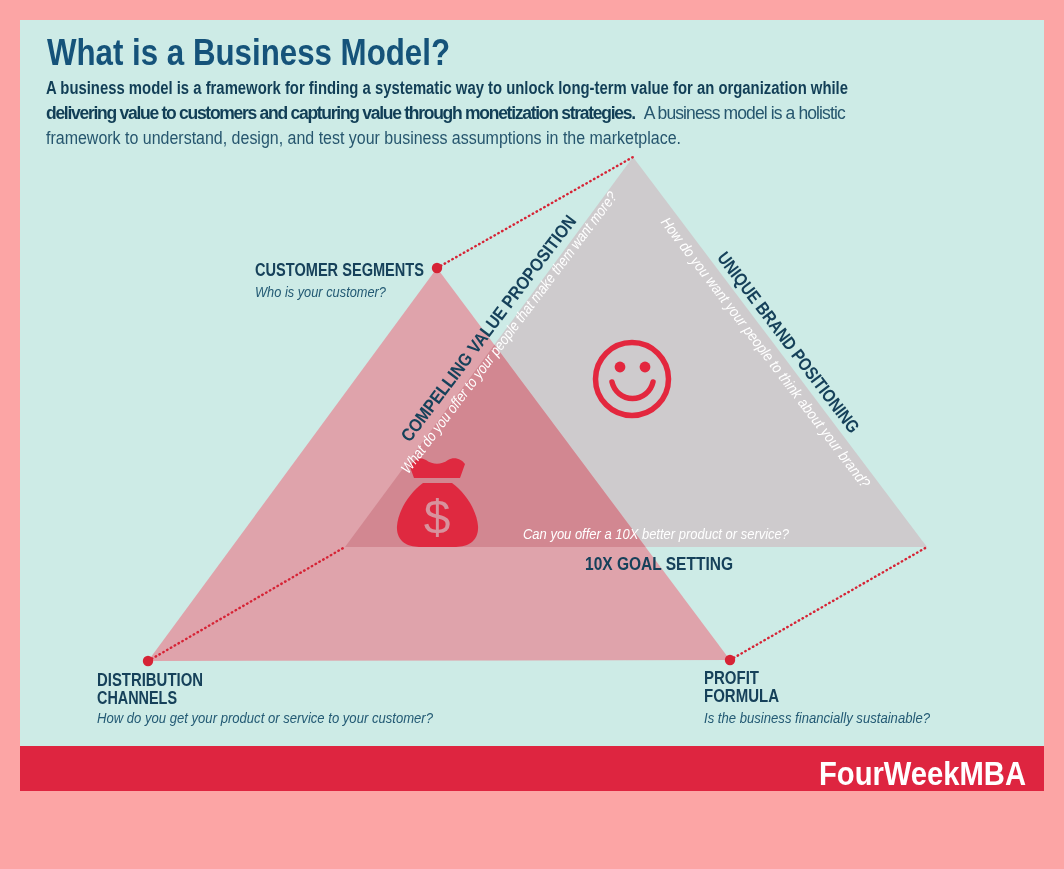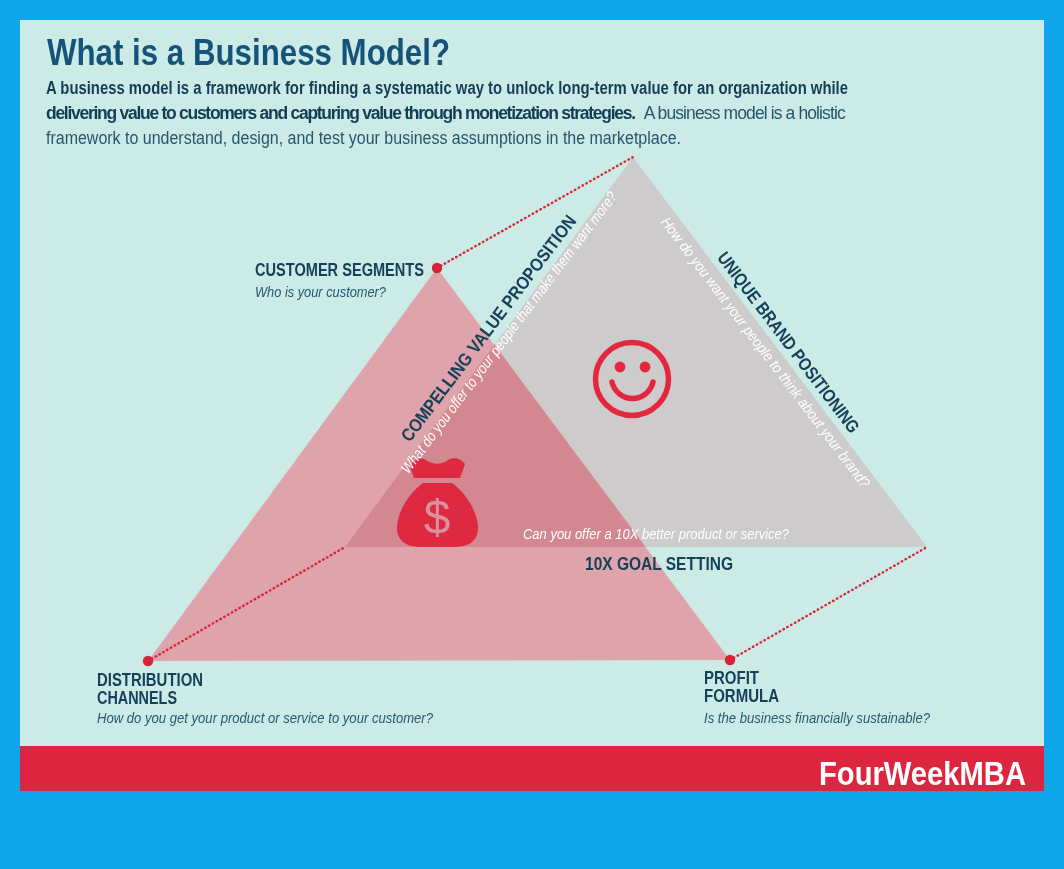--- a/index.html
+++ b/index.html
@@ -1,17 +1,17 @@
 <!DOCTYPE html>
 <html><head>
 <meta charset="utf-8">
 <style>
 html,body{margin:0;padding:0;}
 body{width:1064px;height:869px;background:#000;font-family:"Liberation Sans",sans-serif;overflow:hidden;}
-#stage{position:relative;width:1064px;height:869px;background:#0ea5e9;}
+#stage{position:relative;width:1064px;height:869px;background:#fca5a5;}
 #mint{position:absolute;left:20px;top:20px;width:1024px;height:726px;background:#cdebe6;}
 #band{position:absolute;left:20px;top:746px;width:1024px;height:45px;background:#de2540;}
 svg{position:absolute;left:0;top:0;}
 text{font-family:"Liberation Sans",sans-serif;}
 </style>
 </head>
 <body>
 <div id="stage">
   <div id="mint"></div>
   <div id="band"></div>

